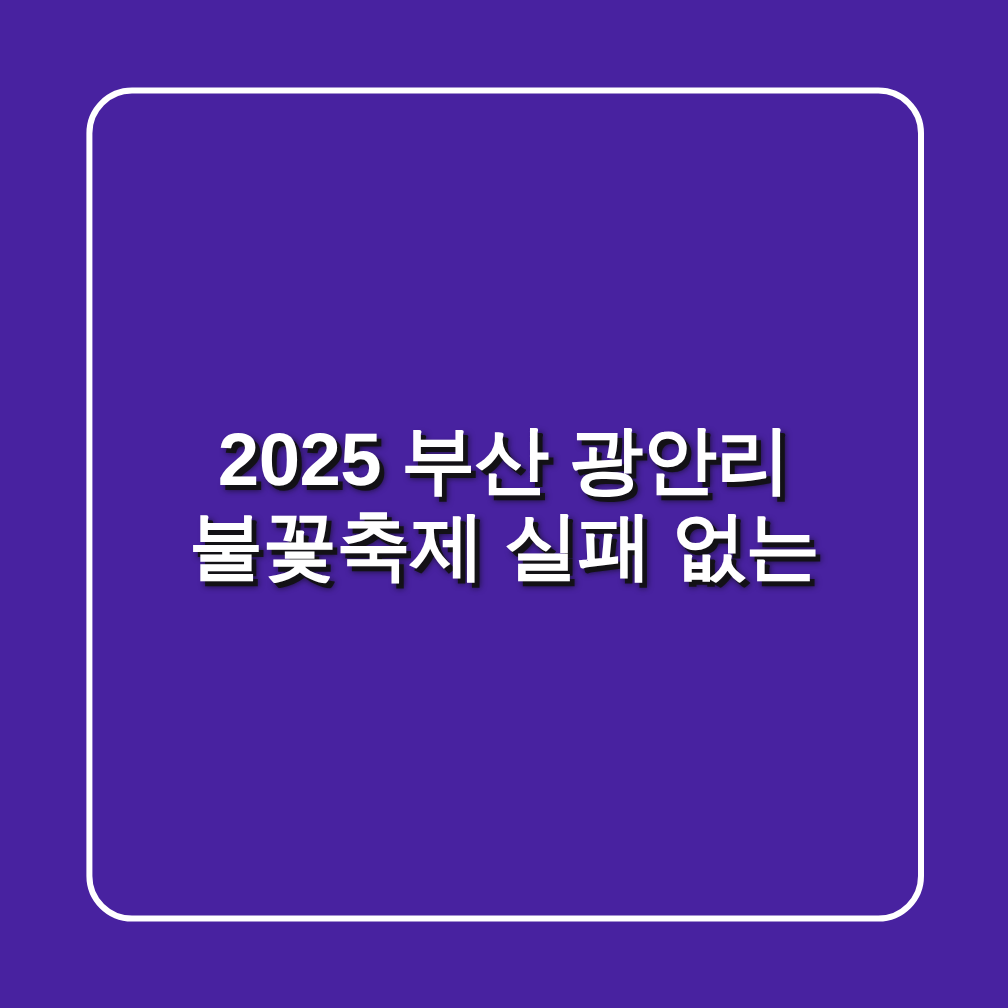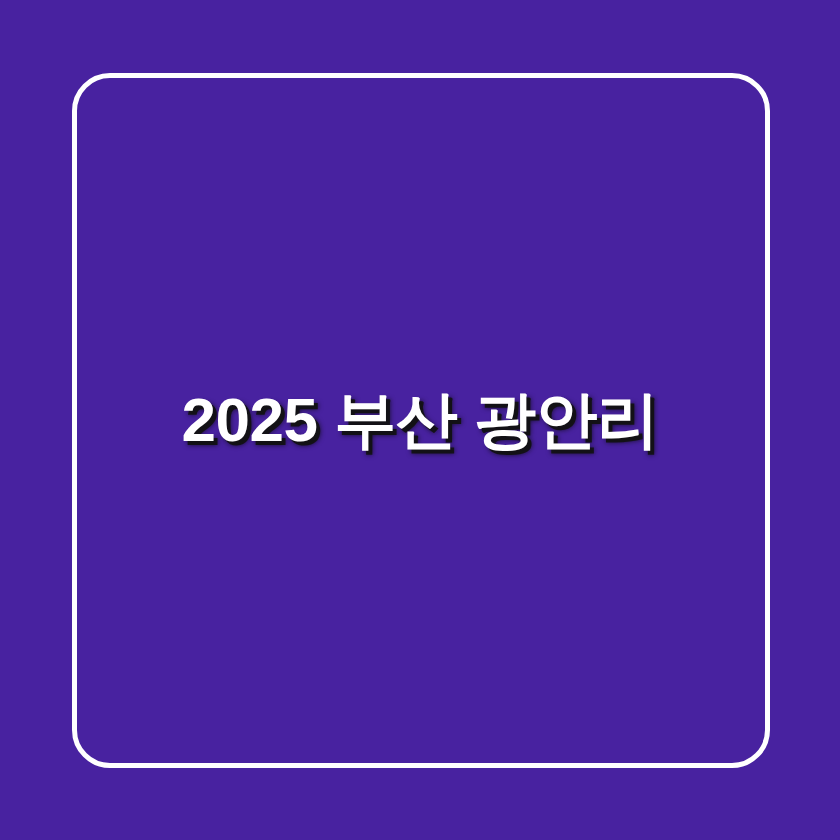--- a/index.html
+++ b/index.html
@@ -66,15 +66,16 @@
 </style>
 </head>
 <body>
 
 <div id="card">
 
   <div id="frame"></div>
 
   <div id="headline">
     <span class="title-line">2025 부산 광안리</span>
+    <span class="title-line">불꽃축제 실패 없는</span>
   </div>
 
 </div>
 
 </body></html>

